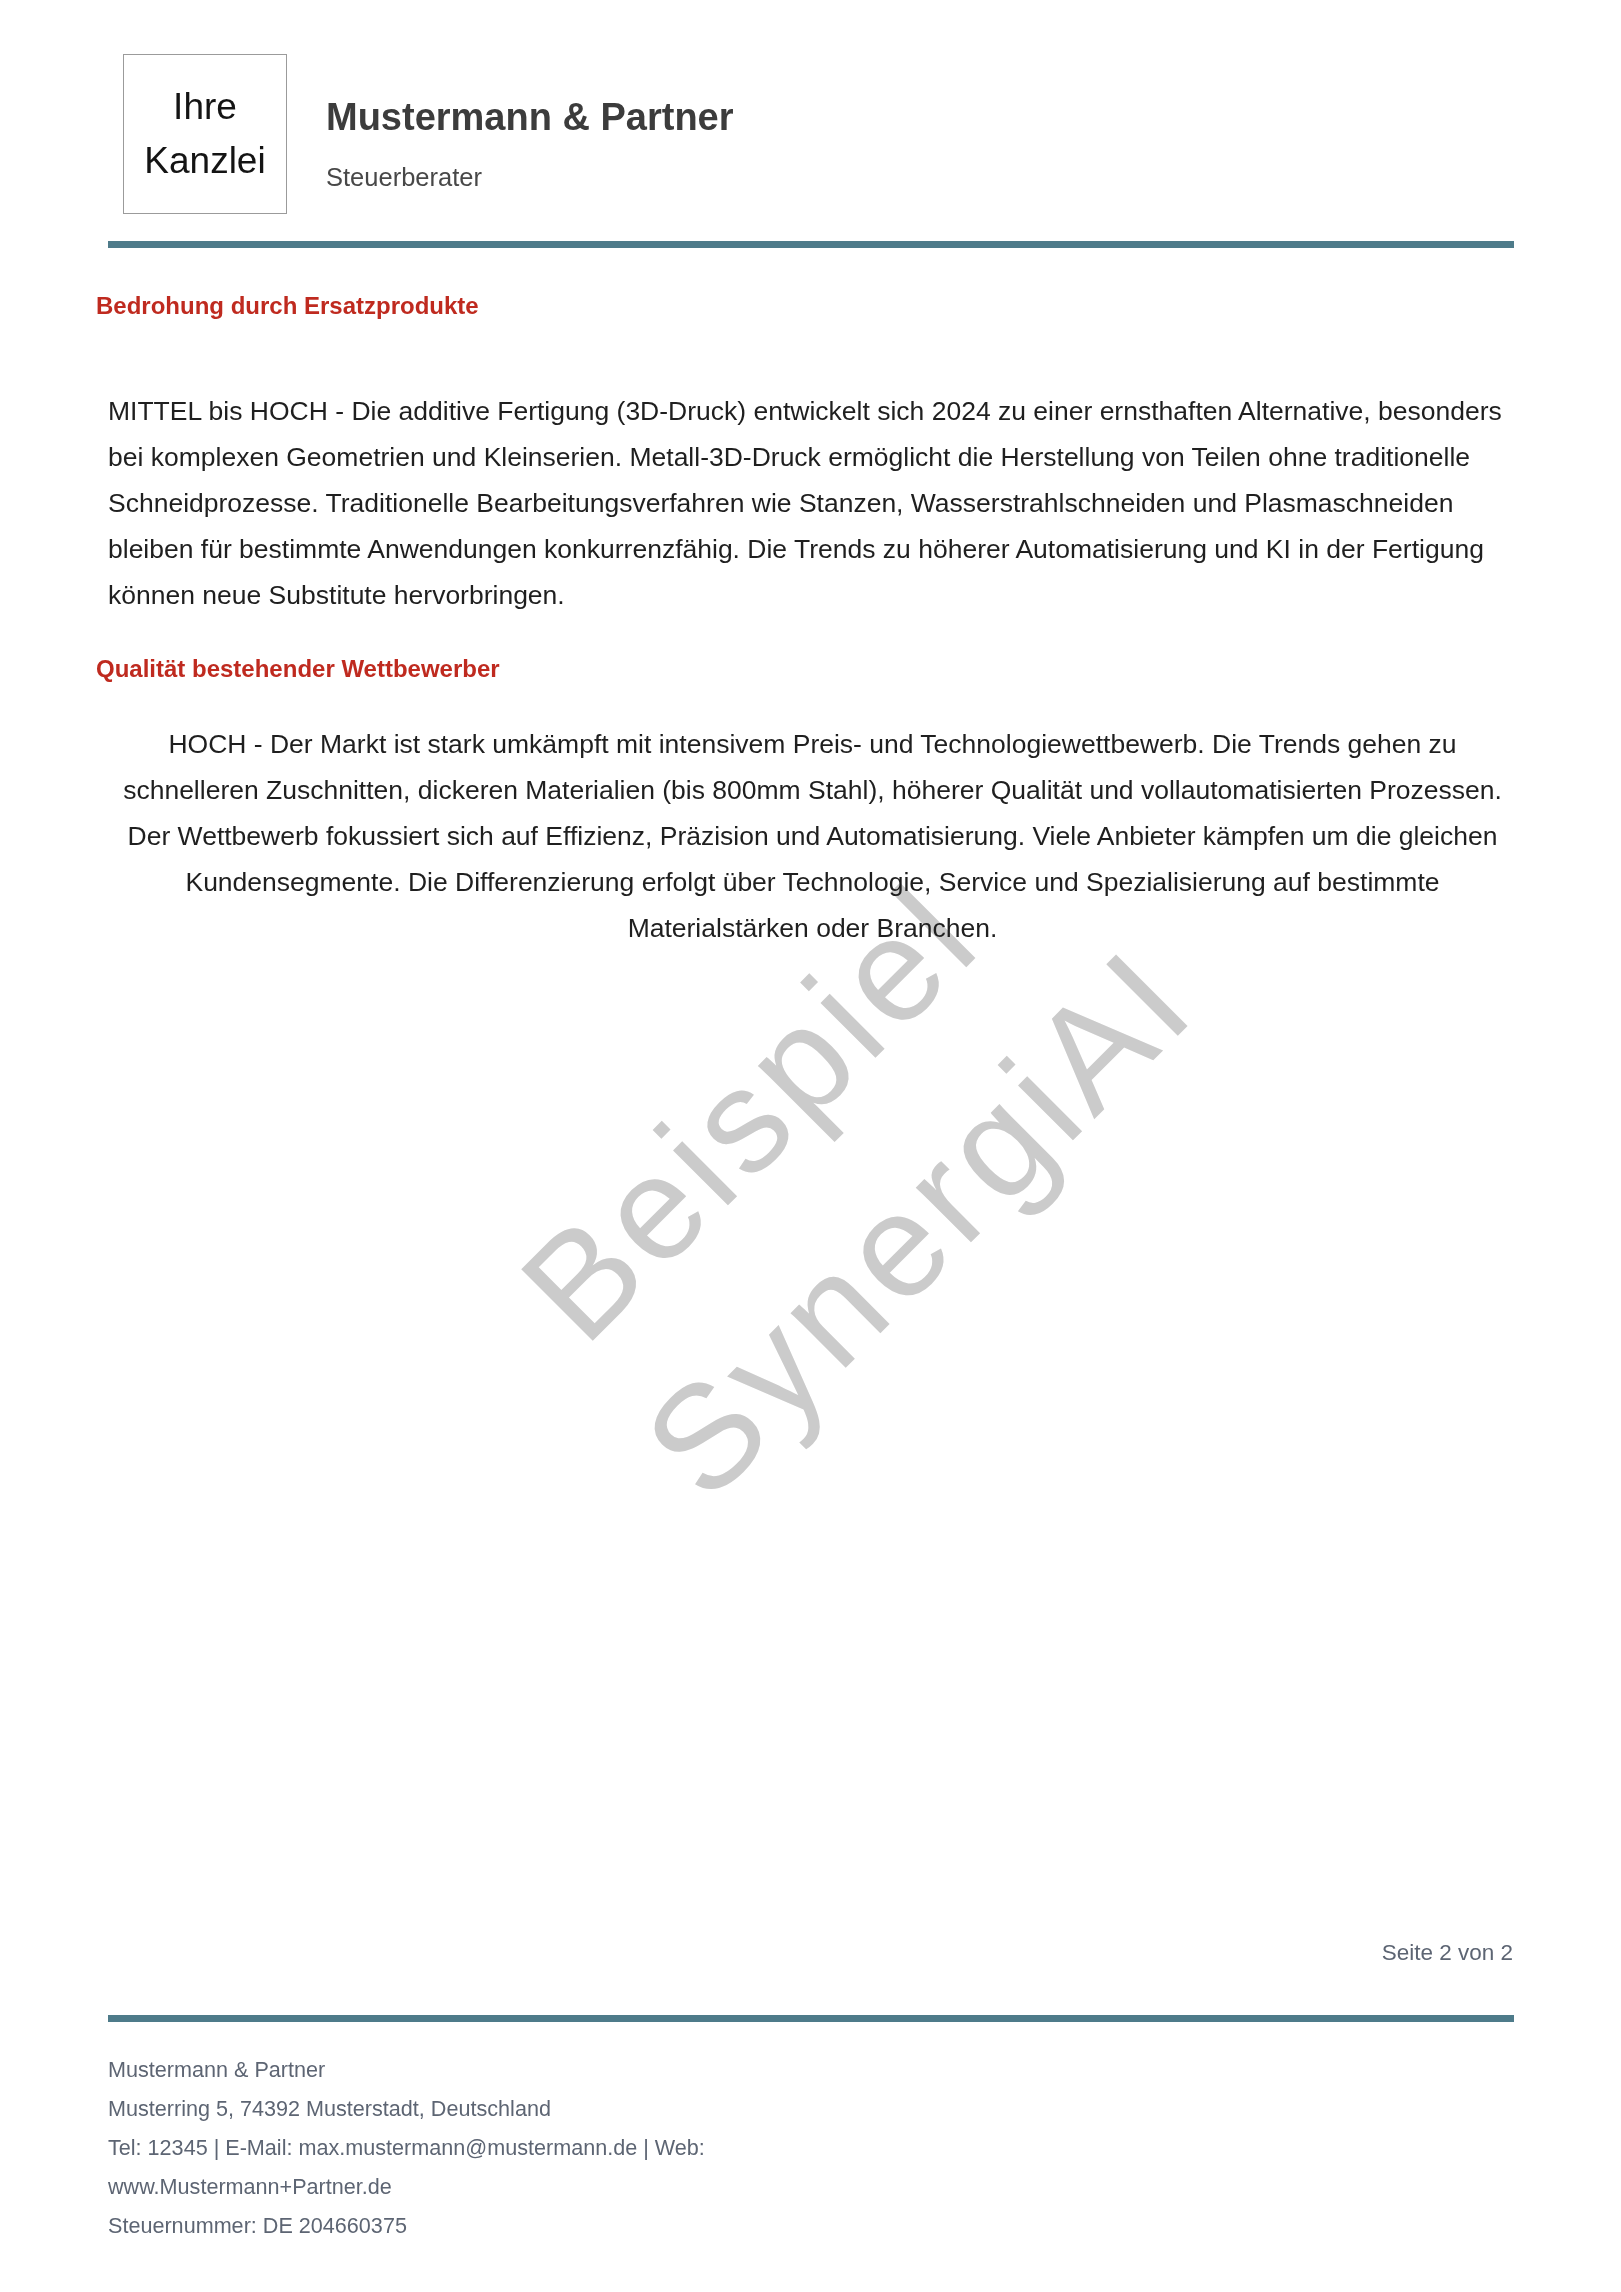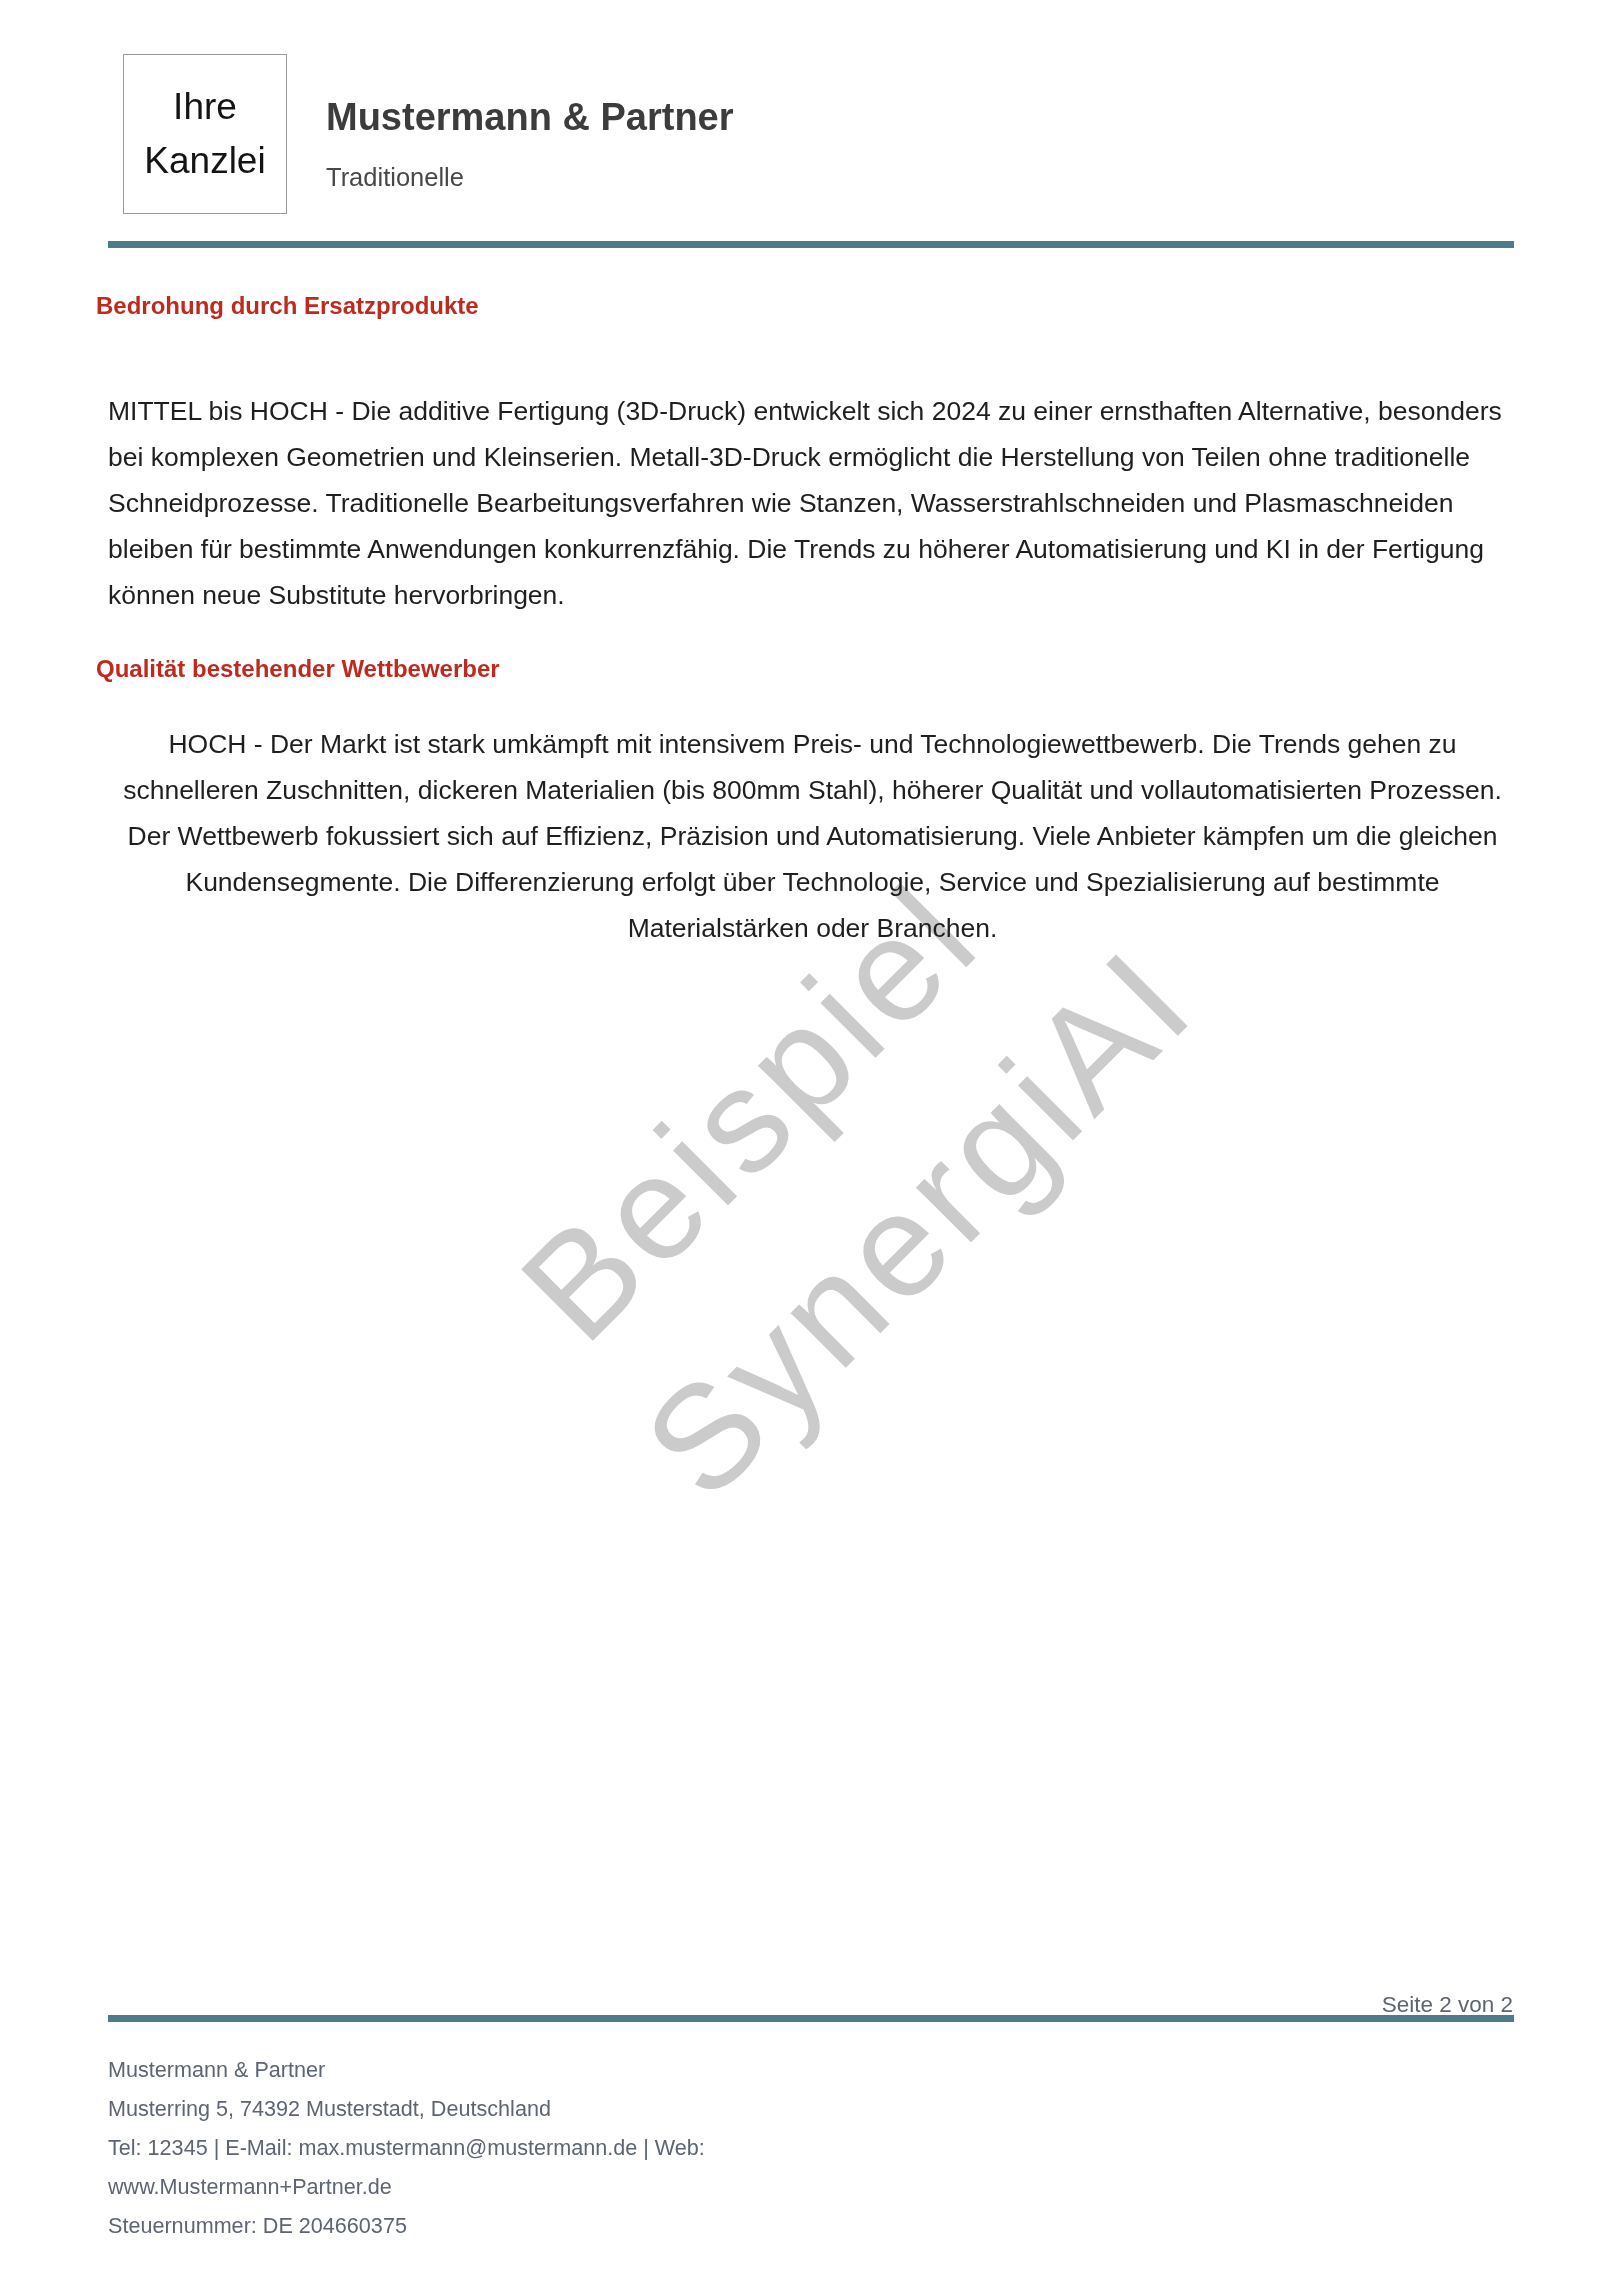--- a/index.html
+++ b/index.html
@@ -97,37 +97,37 @@
     position: absolute;
     left: 108px; top: 2050px;
     font-size: 21.6px;
     line-height: 39px;
     color: #5d6573;
     z-index: 2;
   }
   .footer-block div { margin: 0; }
   .page-label {
     position: absolute;
-    right: 108px; top: 1992px;
+    right: 108px; top: 1940px;
     font-size: 22.5px;
     color: #5d6573;
     z-index: 2;
   }
 </style>
 </head>
 <body>
 
 <div class="page">
 
   <div class="logo-box">
     <div>Ihre</div>
     <div>Kanzlei</div>
   </div>
   <div class="firm-title">Mustermann &amp; Partner</div>
-  <div class="firm-subtitle">Traditionelle</div>
+  <div class="firm-subtitle">Steuerberater</div>
   <div class="rule header-rule"></div>
 
   <h2 class="section-heading s1">Bedrohung durch Ersatzprodukte</h2>
   <p class="section-body s1">MITTEL bis HOCH - Die additive Fertigung (3D-Druck) entwickelt sich 2024 zu einer ernsthaften Alternative, besonders bei komplexen Geometrien und Kleinserien. Metall-3D-Druck ermöglicht die Herstellung von Teilen ohne traditionelle Schneidprozesse. Traditionelle Bearbeitungsverfahren wie Stanzen, Wasserstrahlschneiden und Plasmaschneiden bleiben für bestimmte Anwendungen konkurrenzfähig. Die Trends zu höherer Automatisierung und KI in der Fertigung können neue Substitute hervorbringen.</p>
 
   <h2 class="section-heading s2">Qualität bestehender Wettbewerber</h2>
   <p class="section-body s2">HOCH - Der Markt ist stark umkämpft mit intensivem Preis- und Technologiewettbewerb. Die Trends gehen zu schnelleren Zuschnitten, dickeren Materialien (bis 800mm Stahl), höherer Qualität und vollautomatisierten Prozessen. Der Wettbewerb fokussiert sich auf Effizienz, Präzision und Automatisierung. Viele Anbieter kämpfen um die gleichen Kundensegmente. Die Differenzierung erfolgt über Technologie, Service und Spezialisierung auf bestimmte Materialstärken oder Branchen.</p>
 
   <div class="watermark wm1">Beispiel</div>
   <div class="watermark wm2">SynergiAI</div>

